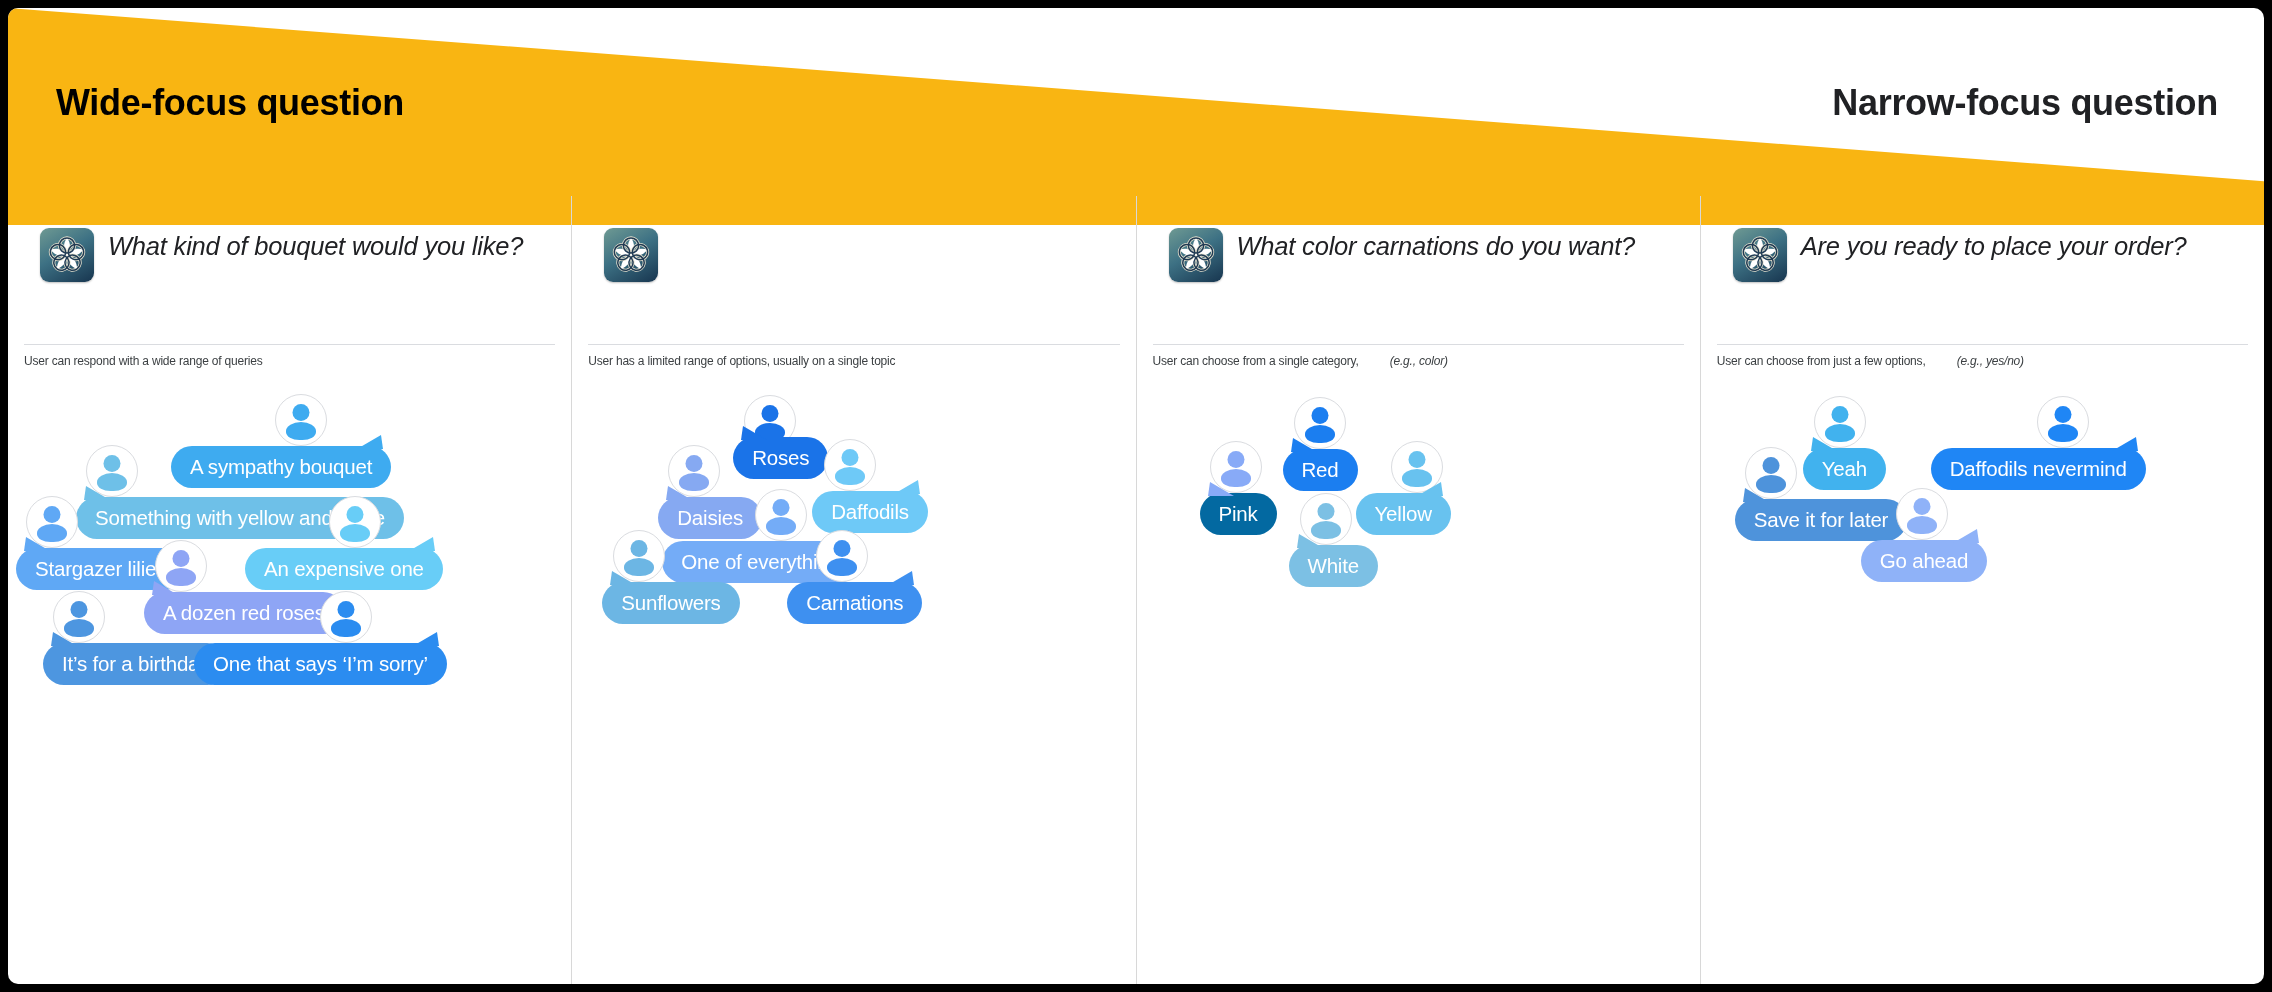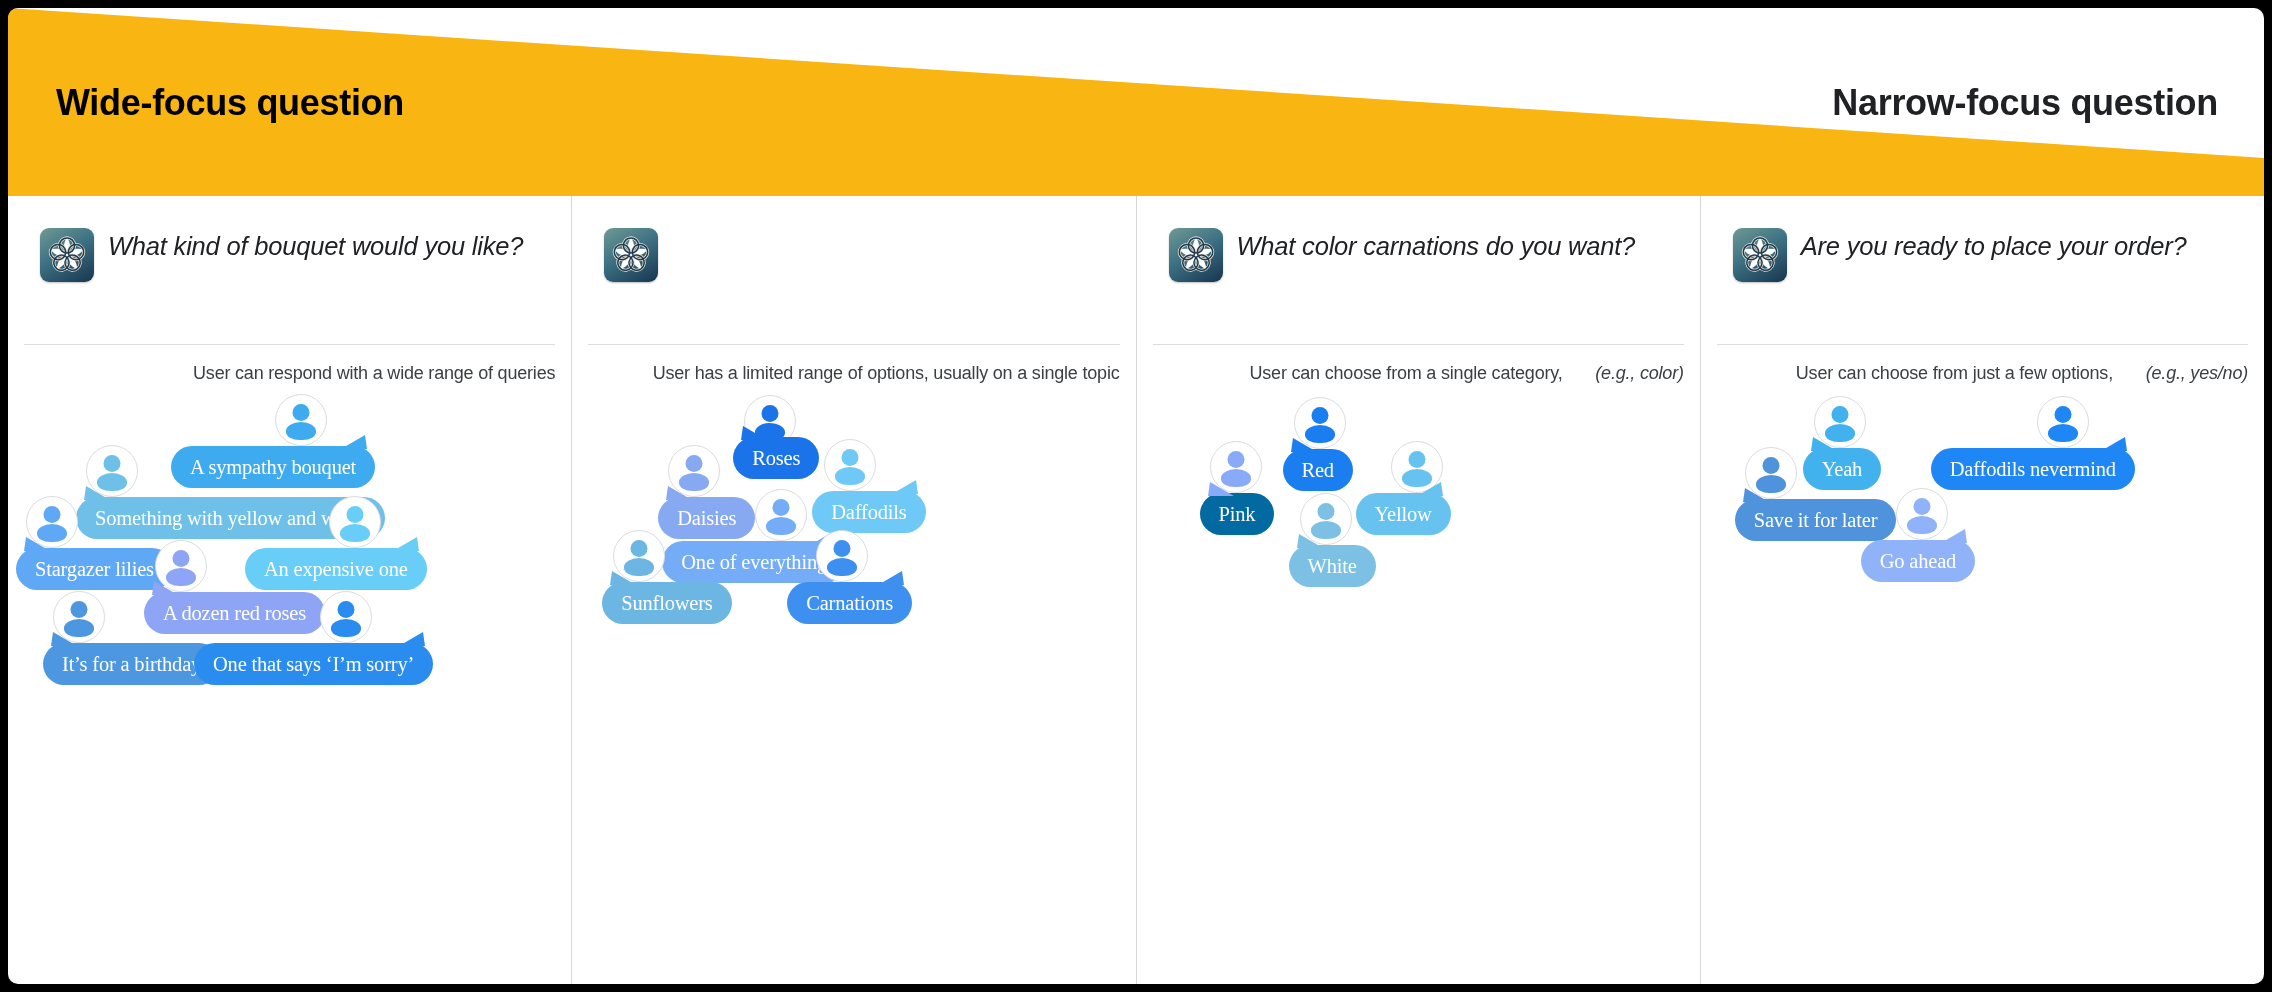--- a/index.html
+++ b/index.html
@@ -3,47 +3,47 @@
 <meta charset="utf-8">
 <style>
   html,body{margin:0;padding:0;background:#000;}
   body{width:2272px;height:992px;font-family:"Liberation Sans",sans-serif;overflow:hidden;}
 
   .frame{position:absolute;left:0;top:0;width:2272px;height:992px;background:#000;}
   .card{position:absolute;left:8px;top:8px;width:2256px;height:976px;background:#fff;
         border-radius:10px;overflow:hidden;}
 
   
-  .header{position:absolute;left:0;top:0;width:2256px;height:188px;}
+  .header{position:absolute;left:0;top:0;width:2256px;height:217px;}
   .wedge{position:absolute;left:0;top:0;width:100%;height:100%;}
   .hdr-label{position:absolute;top:74px;font-size:36px;font-weight:bold;letter-spacing:-0.3px;
              color:#202124;white-space:nowrap;}
   .hdr-left{left:48px;color:#000;}
   .hdr-right{right:46px;color:#202124;text-align:center;}
 
   
   .cols{position:absolute;left:0;top:188px;width:2256px;height:788px;display:flex;}
   .col{position:relative;flex:1 1 0;height:100%;box-sizing:border-box;padding:0 16px;}
   .col + .col{border-left:1.5px solid #d8d8d8;}
 
   .qrow{display:flex;align-items:flex-start;gap:14px;padding:32px 12px 0 16px;}
   .flower{width:54px;height:54px;flex:0 0 54px;border-radius:9px;
           background:linear-gradient(150deg,#6f9a93 0%,#3d7184 45%,#17354f 100%);
           box-shadow:0 1px 2px rgba(0,0,0,.25);position:relative;overflow:hidden;}
   .flower svg{position:absolute;left:50%;top:50%;transform:translate(-50%,-50%);}
   .qtext{font-size:25.5px;font-style:italic;color:#202124;line-height:1.28;
          letter-spacing:-0.2px;padding-top:2px;}
 
   .caption-wrap{position:absolute;left:16px;right:16px;top:148px;}
-  .caption{border-top:1.3px solid #dadce0;padding-top:18px;text-align:right;
-           font-size:18px;color:#3c4043;white-space:nowrap;letter-spacing:-0.2px;}
+  .caption{border-top:1.3px solid #dadce0;padding-top:9px;text-align:left;
+           font-size:12px;color:#3c4043;white-space:nowrap;letter-spacing:-0.2px;}
   .caption i{font-style:italic;margin-left:28px;}
 
   
-  .cloud{position:absolute;left:0;right:0;top:196px;height:520px;font-family:Liberation Serif, serif;}
+  .cloud{position:absolute;left:0;right:0;top:196px;height:520px;}
   .avatar{position:absolute;width:52px;height:52px;border-radius:50%;
           background:#fff;border:1.6px solid #dadce0;box-sizing:border-box;}
   .avatar .head{position:absolute;left:50%;top:9px;transform:translateX(-50%);
                 width:17px;height:17px;border-radius:50%;}
   .avatar .body{position:absolute;left:50%;top:27px;transform:translateX(-50%);
                 width:30px;height:18px;border-radius:50% 50% 45% 45%;}
   .bubble{position:absolute;height:42px;line-height:42px;border-radius:21px;
           color:#fff;font-size:20.5px;letter-spacing:-0.2px;padding:0 19px;
           white-space:nowrap;box-sizing:border-box;}
   .bubble .tail{position:absolute;top:-11px;width:26px;height:14px;}

